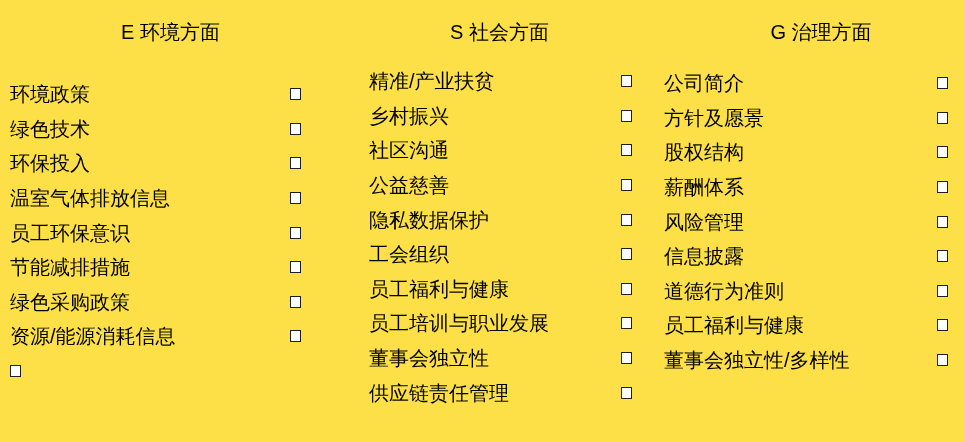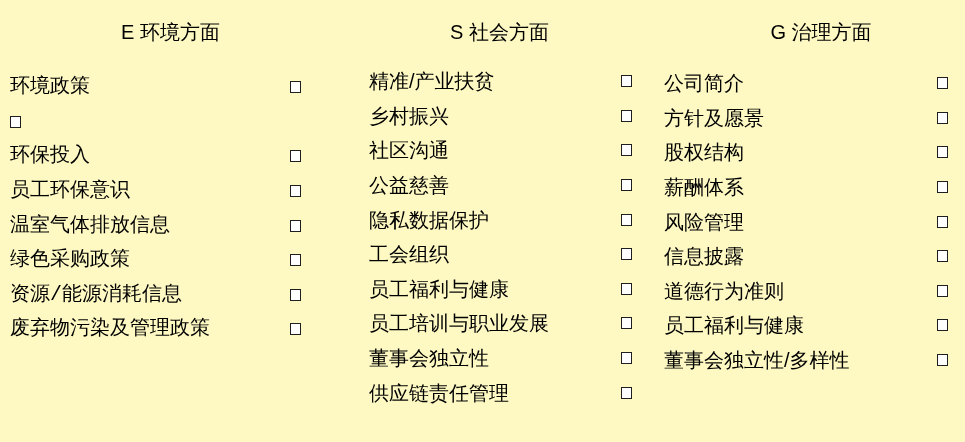--- a/index.html
+++ b/index.html
@@ -3,33 +3,33 @@
 <meta charset="utf-8">
 <style>
   html, body { margin: 0; padding: 0; }
   body {
     width: 965px; height: 442px;
     background: #ffffff;
     font-family: "Liberation Sans", sans-serif;
     color: #000000;
     overflow: hidden;
   }
-  .canvas { position: relative; width: 965px; height: 442px; background: #fef9c3; }
+  .canvas { position: relative; width: 965px; height: 442px; background: #fde047; }
   .col { position: absolute; top: 0; height: 100%; }
   .col-e { left: 10px;  width: 291px; }
   .col-s { left: 337px; width: 295px; }
   .col-g { left: 664px; width: 284px; }
   .header {
     position: absolute; top: 21px; left: 0; right: 0;
     margin: 0; padding: 0 0 0 30px;
     font-size: 20px; line-height: 22px; font-weight: 400;
     text-align: center; white-space: nowrap;
   }
   .rows { position: absolute; left: 0; right: 0; }
-  .col-e .rows { top: 70px; font-family: Liberation Mono, monospace; }
+  .col-e .rows { top: 77px; }
   .col-s .rows { top: 64px; margin-left: 32px; }
   .col-g .rows { top: 66px; }
   .row {
     height: 34.6px;
     display: flex; justify-content: space-between; align-items: center;
   }
   .label { font-size: 20px; line-height: 22px; white-space: nowrap; }
   .checkbox {
     width: 11px; height: 12px; box-sizing: border-box;
     border: 1.5px solid #1f1f1f; background: #ffffff;
@@ -42,44 +42,48 @@
 <div class="canvas">
 
   <section class="col col-e">
     <h2 class="header">E 环境方面</h2>
     <div class="rows">
       <div class="row">
         <span class="label">环境政策</span>
         <span class="checkbox"></span>
       </div>
       <div class="row">
+        <span class="label">绿色技术</span>
         <span class="checkbox"></span>
       </div>
       <div class="row">
         <span class="label">环保投入</span>
         <span class="checkbox"></span>
       </div>
       <div class="row">
+        <span class="label">温室气体排放信息</span>
+        <span class="checkbox"></span>
+      </div>
+      <div class="row">
         <span class="label">员工环保意识</span>
         <span class="checkbox"></span>
       </div>
       <div class="row">
-        <span class="label">温室气体排放信息</span>
+        <span class="label">节能减排措施</span>
         <span class="checkbox"></span>
       </div>
       <div class="row">
         <span class="label">绿色采购政策</span>
         <span class="checkbox"></span>
       </div>
       <div class="row">
         <span class="label">资源/能源消耗信息</span>
         <span class="checkbox"></span>
       </div>
       <div class="row">
-        <span class="label">废弃物污染及管理政策</span>
         <span class="checkbox"></span>
       </div>
     </div>
   </section>
 
   <section class="col col-s">
     <h2 class="header">S 社会方面</h2>
     <div class="rows">
       <div class="row">
         <span class="label">精准/产业扶贫</span>

